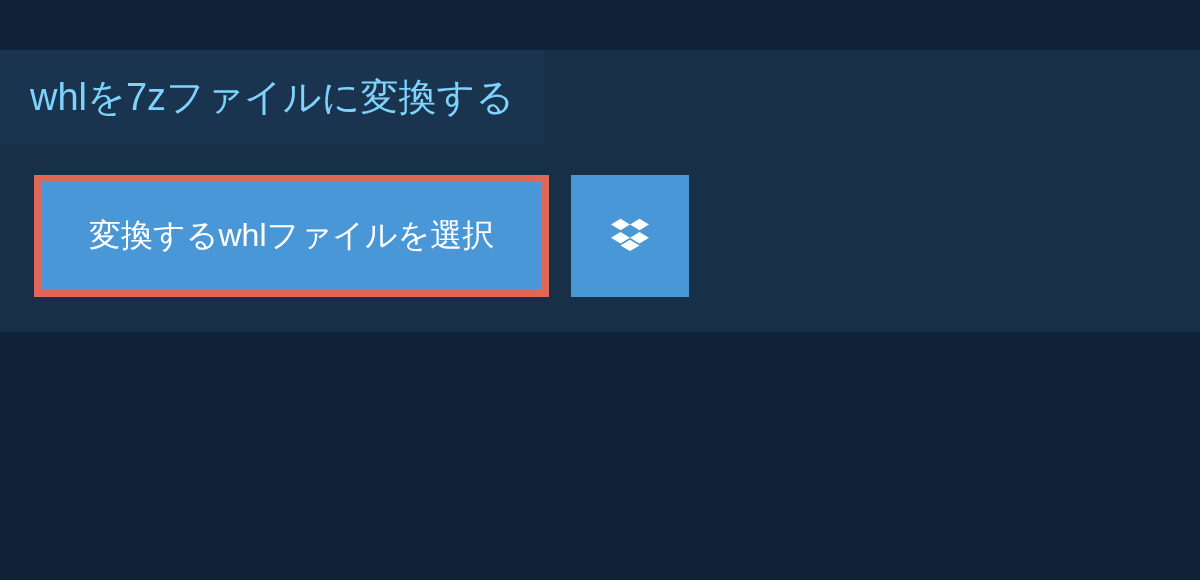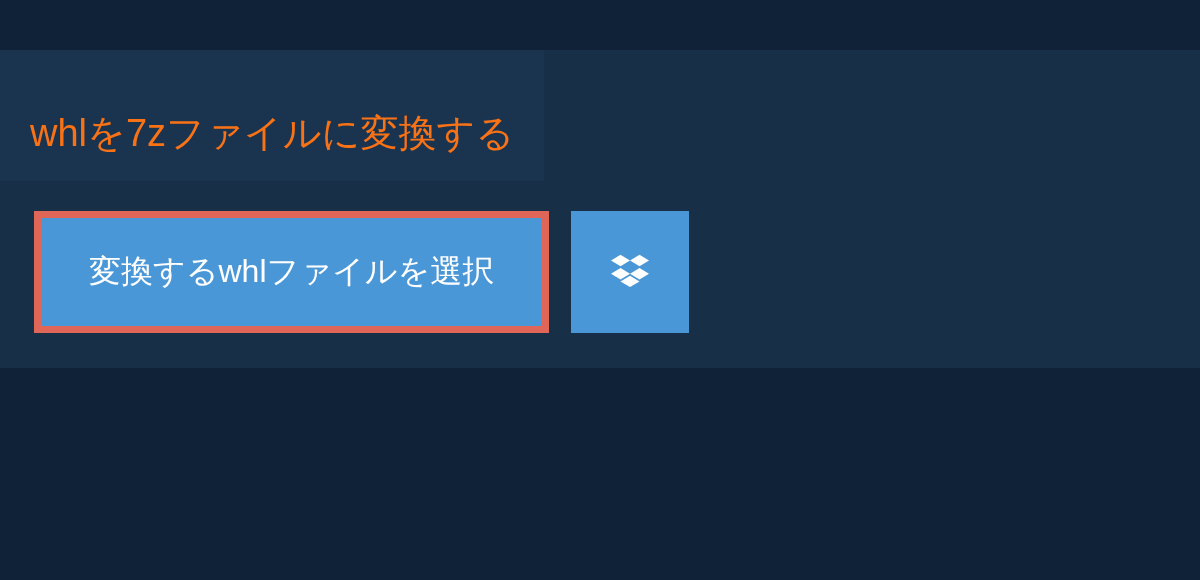--- a/index.html
+++ b/index.html
@@ -18,24 +18,23 @@
       background: #172f47;
       margin-top: 50px;
       padding-bottom: 35px;
     }
     .title-bar {
       background: #1a3450;
       display: inline-block;
       padding: 22px 30px;
     }
     .title {
-      color: #f97316;
+      color: #7dd3fc;
       font-size: 38px;
       font-weight: 400;
-      margin-top: 36px;
     }
     .button-row {
       display: flex;
       gap: 22px;
       padding-left: 34px;
       padding-top: 30px;
     }
     .select-button {
       background: #4a97d8;
       border: 7px solid #e06658;

